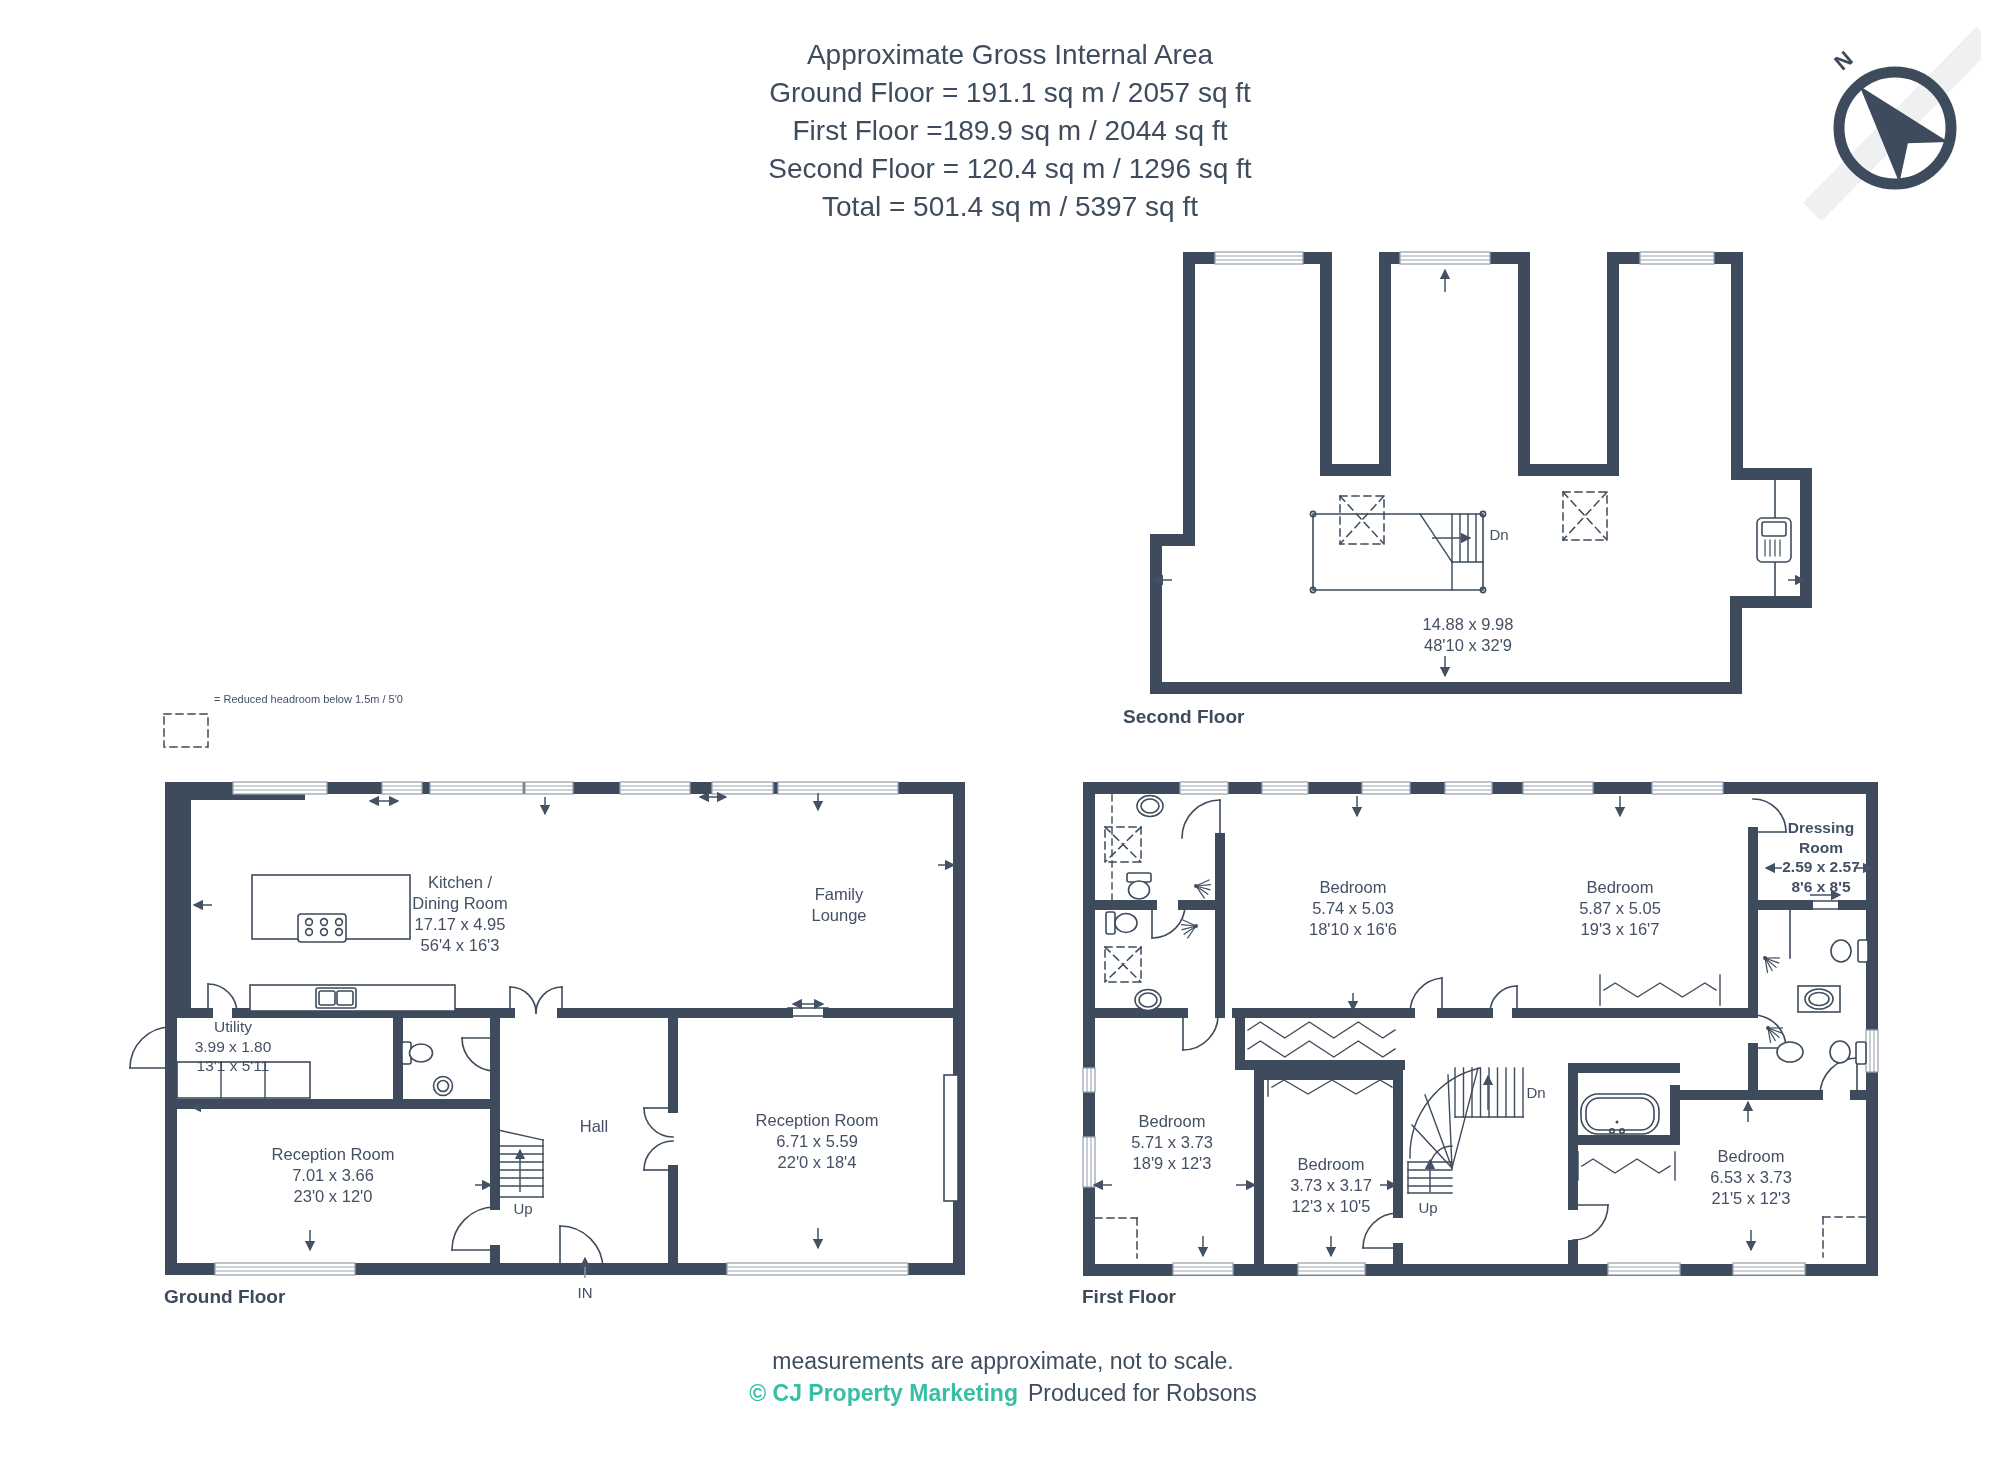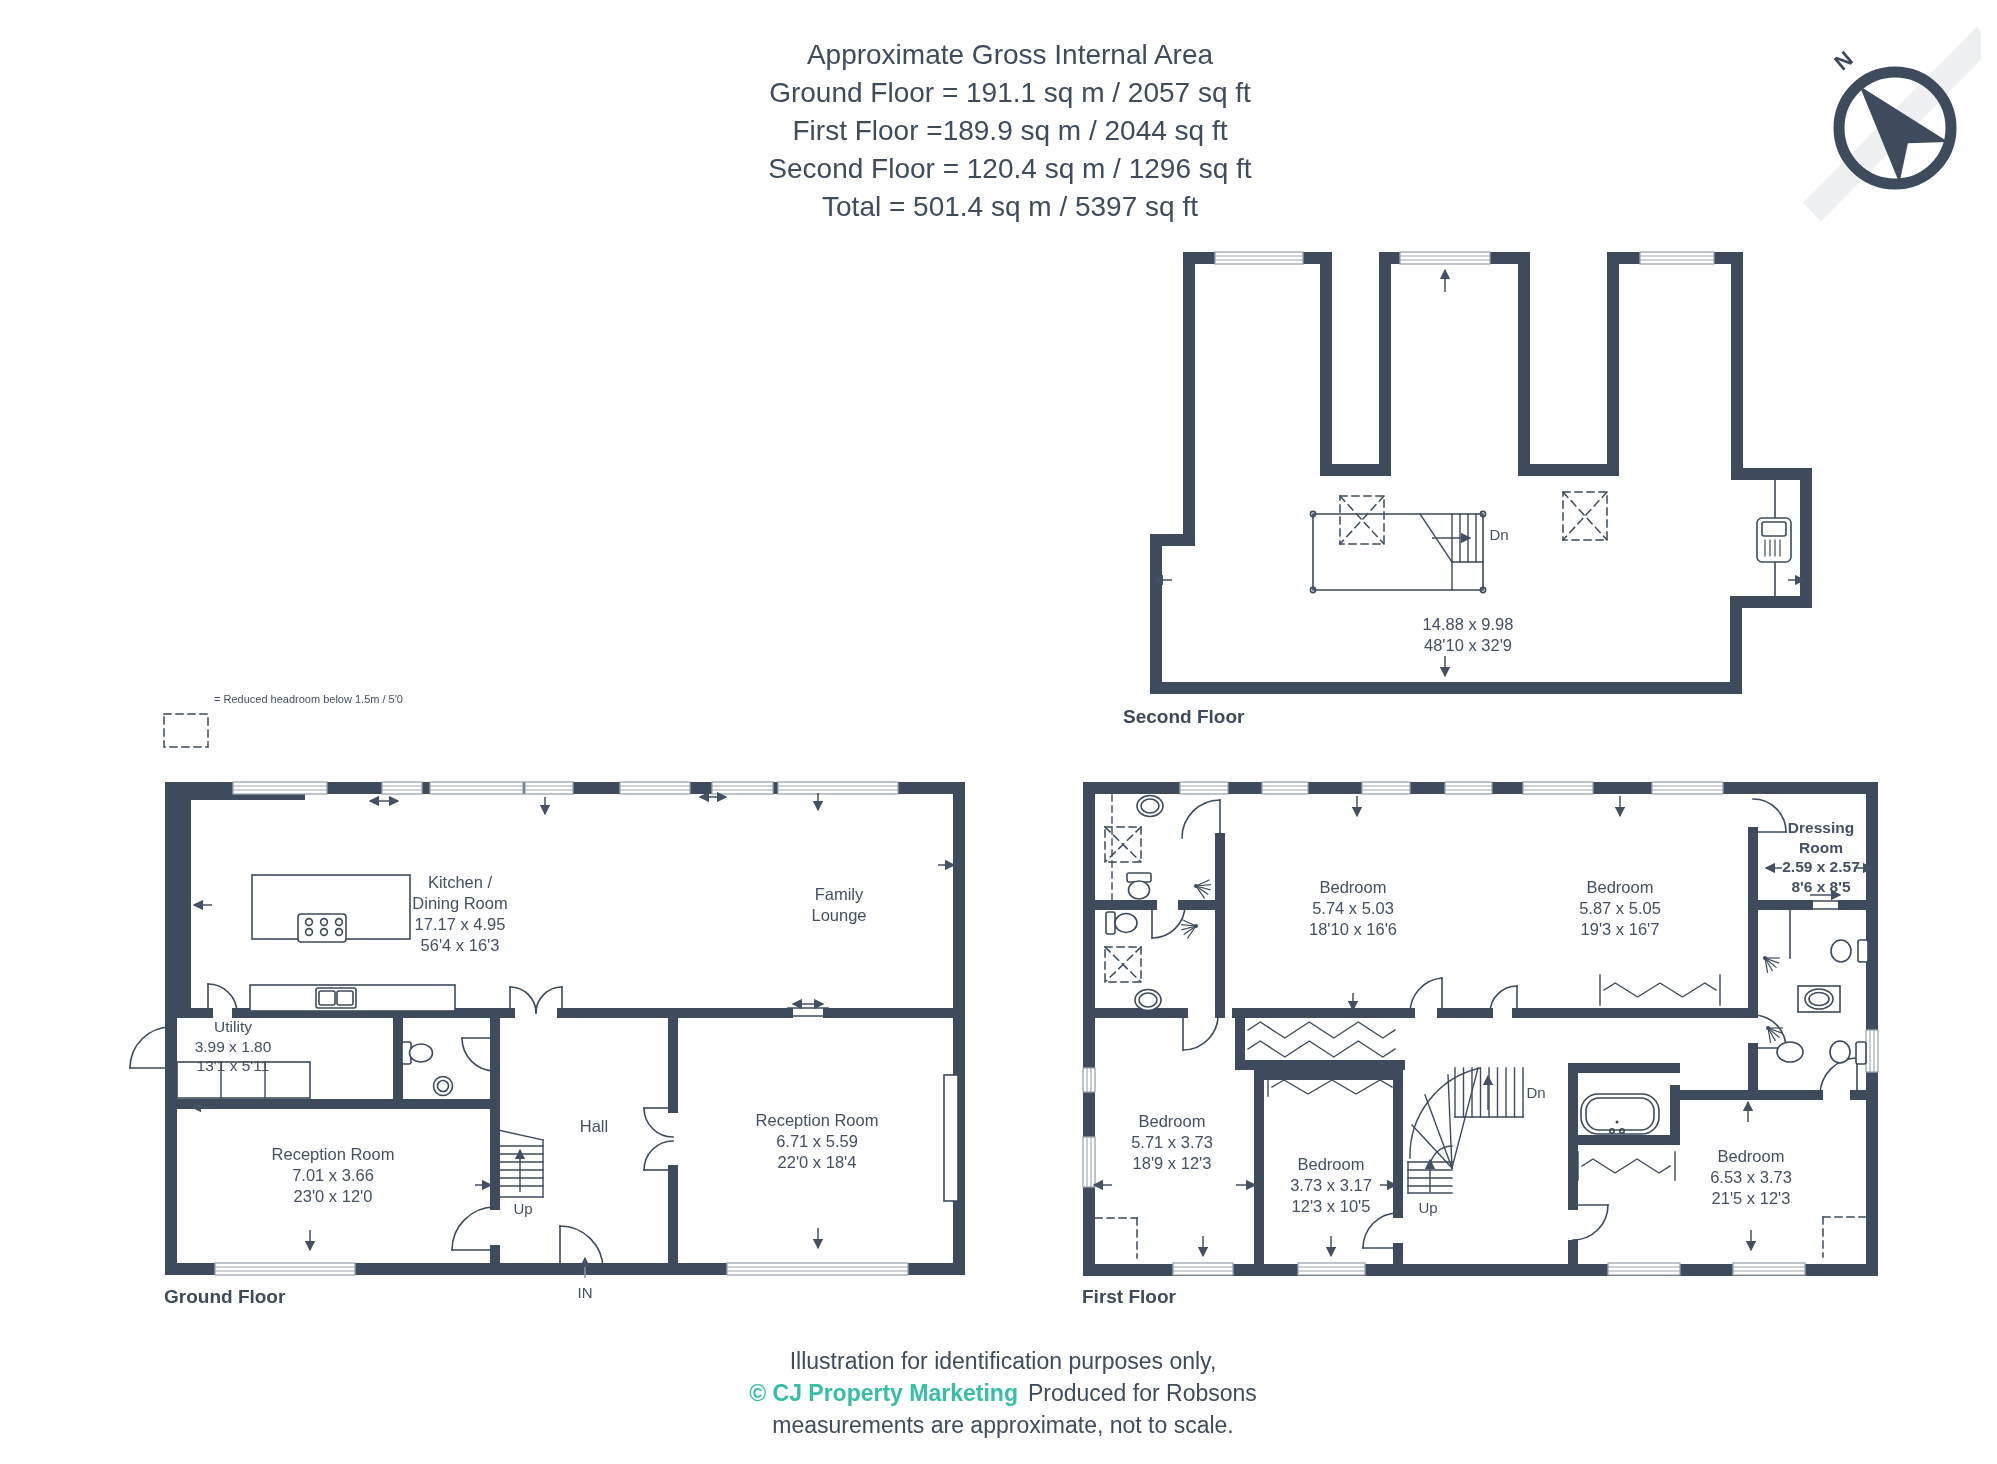--- a/index.html
+++ b/index.html
@@ -451,17 +451,16 @@
   </div>
   <div class="lbl" style="left:1751px;top:1146px;">
     <div>Bedroom</div>
     <div>6.53 x 3.73</div>
     <div>21'5 x 12'3</div>
   </div>
   <div class="lbl tiny" style="left:1428px;top:1197px;">Up</div>
   <div class="lbl tiny" style="left:1536px;top:1082px;">Dn</div>
 
   <div class="footer-block">
-    <div>Illustration for identification purposes only,</div>
+    <div>measurements are approximate, not to scale.</div>
     <div><span class="credit">© CJ Property Marketing</span><span class="produced">Produced for Robsons</span></div>
-    <div>measurements are approximate, not to scale.</div>
   </div>
 </div>
 
 </body></html>

